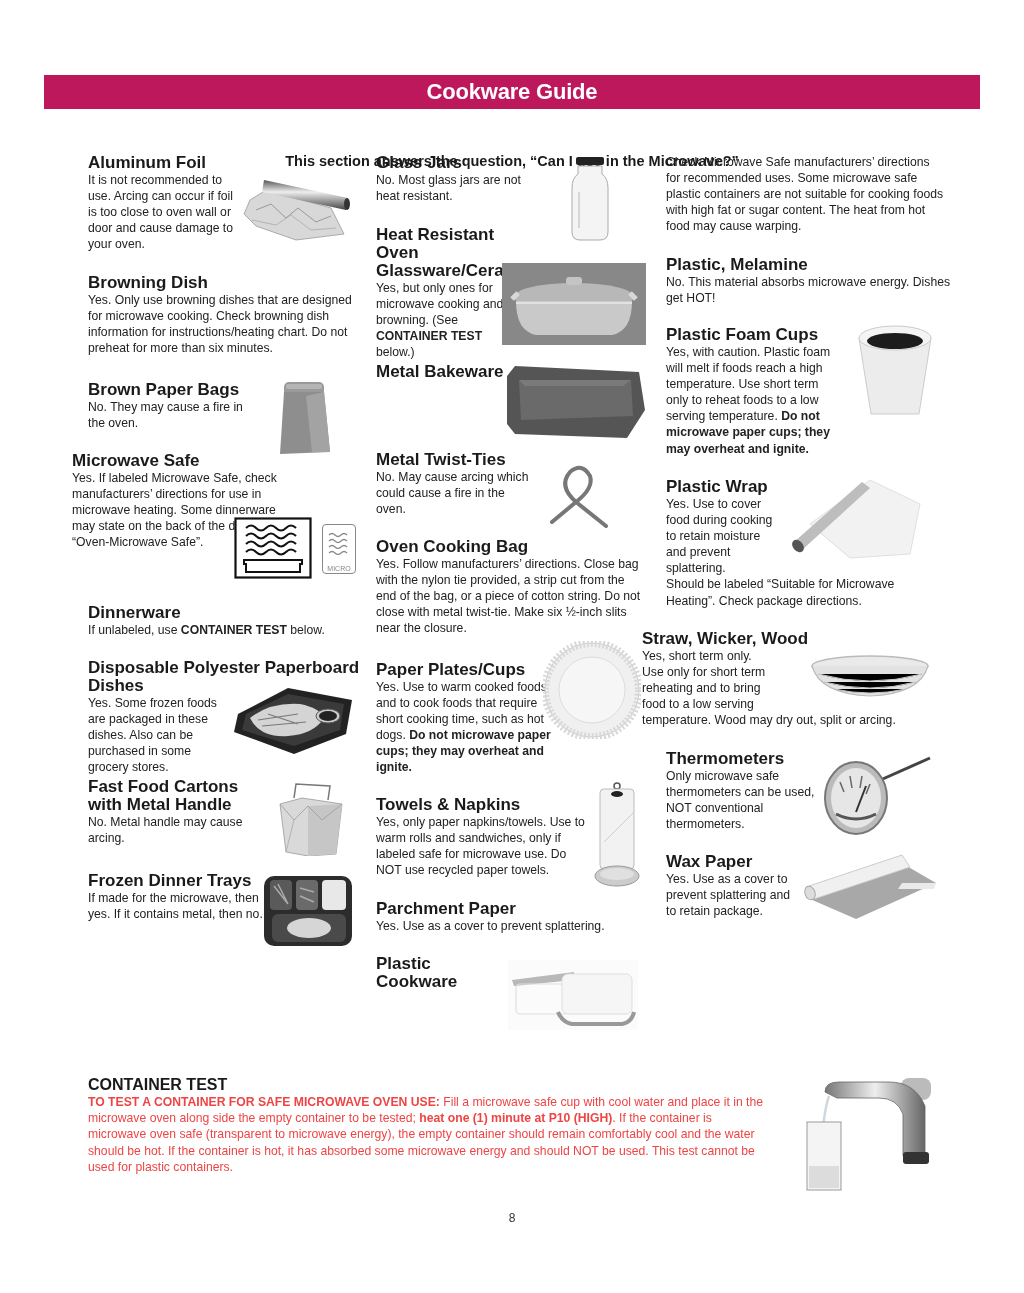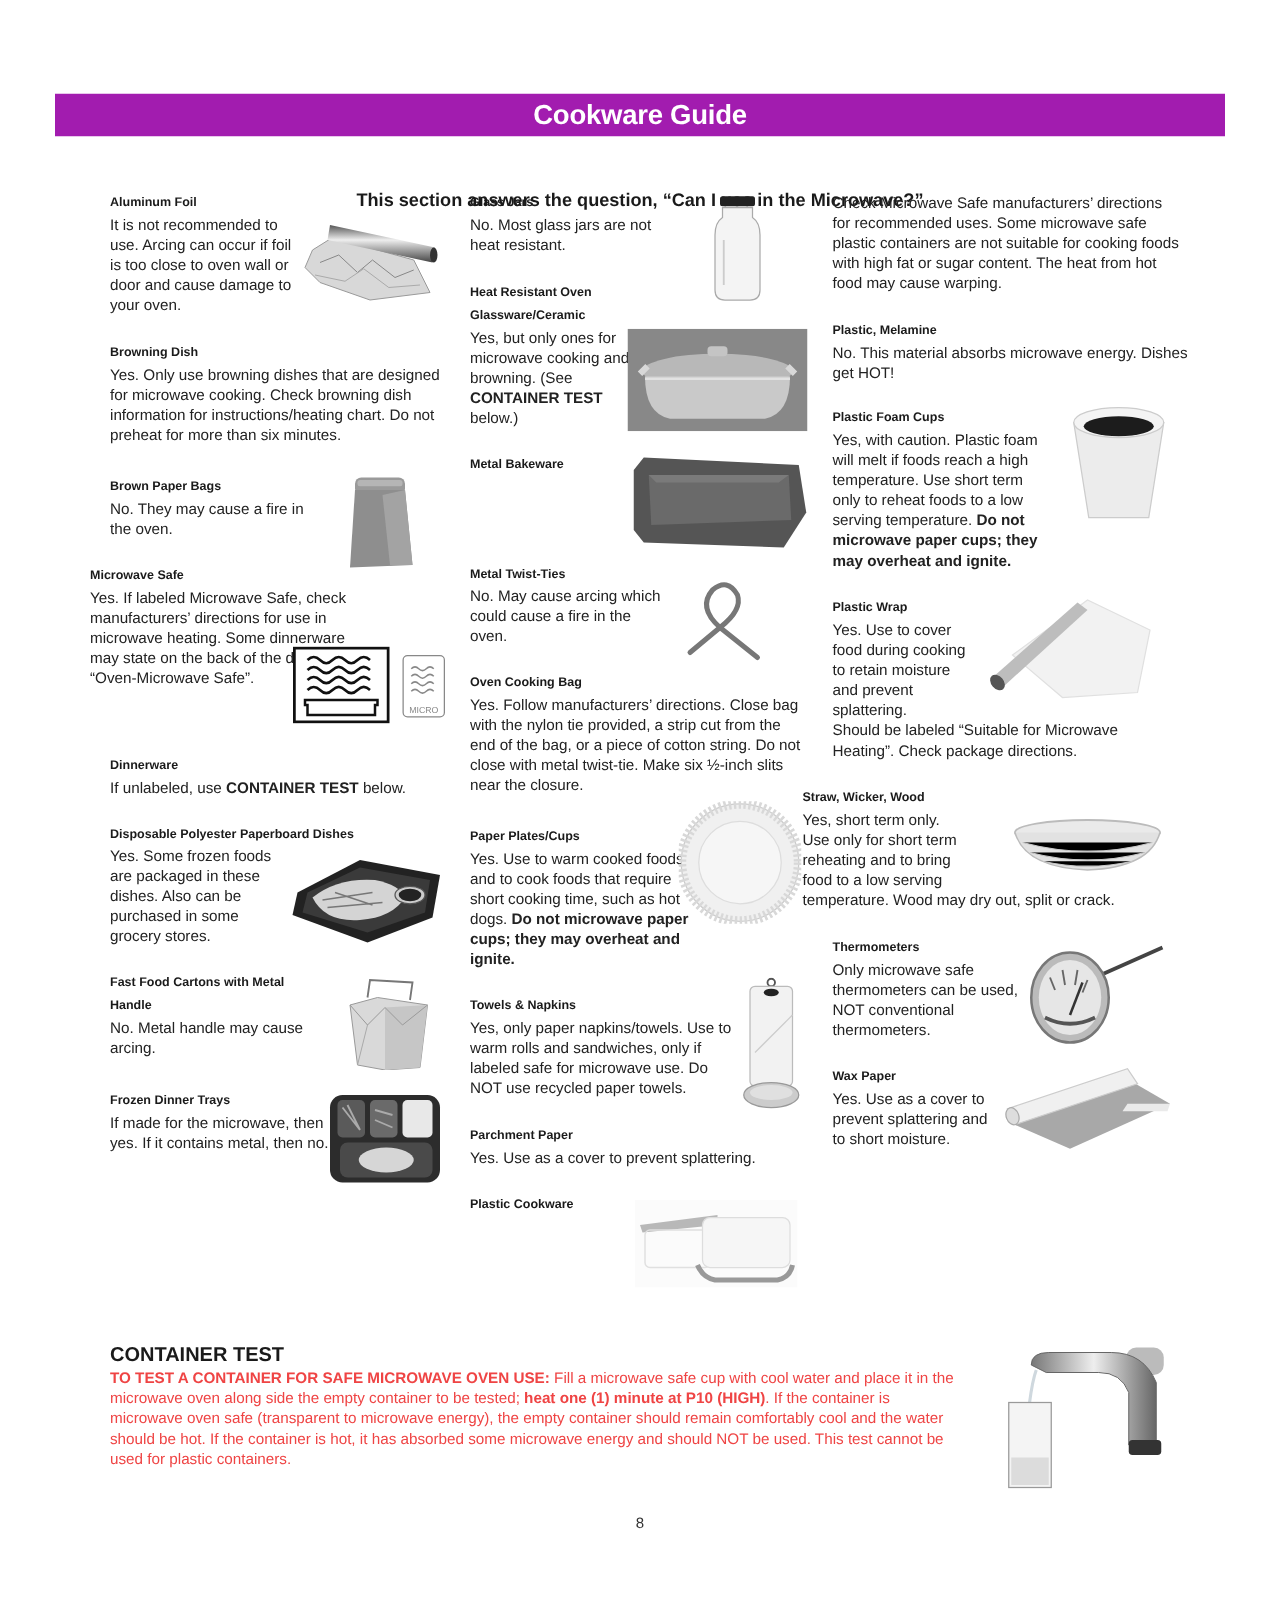--- a/index.html
+++ b/index.html
@@ -1,30 +1,30 @@
 <!DOCTYPE html>
 <html><head>
   <meta charset="utf-8">
   <style>
     * { box-sizing: border-box; margin: 0; padding: 0; }
     html, body { width: 1024px; height: 1293px; background: #ffffff; overflow: hidden; }
     body { font-family: "Liberation Sans", "DejaVu Sans", sans-serif; color: #1a1a1a; position: relative; }
 
     .title-bar {
       position: absolute; left: 44px; top: 75px; width: 936px; height: 34px;
-      background: #a21caf; color: #ffffff; text-align: center;
+      background: #be185d; color: #ffffff; text-align: center;
       font-weight: bold; font-size: 22px; line-height: 34px; letter-spacing: -0.2px;
     }
     .subtitle {
       position: absolute; left: 0; top: 121px; width: 1024px; text-align: center;
       font-weight: bold; font-size: 14.5px; color: #1a1a1a; margin-top: 32px;
     }
 
     .entry { position: absolute; font-size: 12.2px; line-height: 16.1px; color: #222; }
-    .entry h3 { font-size: 10px; font-weight: bold; line-height: 18px; color: #1a1a1a; }
+    .entry h3 { font-size: 17px; font-weight: bold; line-height: 18px; color: #1a1a1a; }
     .entry p { font-weight: normal; }
     .entry b { font-weight: bold; }
 
     .pic { position: absolute; }
 
     .ctest { position: absolute; left: 88px; top: 1075px; width: 680px; }
     .ctest h2 { font-size: 16px; font-weight: bold; line-height: 19px; color: #1a1a1a; }
     .ctest p { font-size: 12.2px; line-height: 16.2px; color: #ef4444; }
 
     .page-num { position: absolute; left: 0; top: 1211px; width: 1024px; text-align: center; font-size: 12px; color: #333; }
@@ -254,21 +254,21 @@
 </div>
 <svg class="pic" style="left:790px; top:474px;" width="140" height="90" viewBox="0 0 140 90">
   <polygon points="20,50 80,6 130,30 120,80 60,84" fill="#f2f2f2" stroke="#e0e0e0" stroke-width="1"></polygon>
   <polygon points="4,68 72,8 80,14 12,76" fill="#bdbdbd"></polygon>
   <ellipse cx="8" cy="72" rx="5" ry="7" fill="#555" transform="rotate(-40 8 72)"></ellipse>
 </svg>
 
 <div class="entry" style="left:642px; top:630px; width:280px;">
   <h3>Straw, Wicker, Wood</h3>
   <p style="width:130px;">Yes, short term only. Use only for short term reheating and to bring food to a low serving</p>
-  <p>temperature. Wood may dry out, split or crack.</p>
+  <p>temperature. Wood may dry out, split or arcing.</p>
 </div>
 <svg class="pic" style="left:808px; top:652px;" width="124" height="46" viewBox="0 0 124 46">
   <ellipse cx="62" cy="14" rx="58" ry="10" fill="#eaeaea" stroke="#bbb" stroke-width="1.5"></ellipse>
   <path d="M4,14 q8,28 58,30 q50,-2 58,-30" fill="#e2e2e2" stroke="#bbb" stroke-width="1.2"></path>
   <g stroke="#c8c8c8" stroke-width="1">
     <path d="M10,22 q52,14 104,0"></path>
       <path d="M16,30 q46,12 92,0"></path>
       <path d="M26,37 q36,8 72,0"></path>
   </g>
 </svg>
@@ -286,21 +286,21 @@
       <line x1="26" y1="24" x2="28" y2="36"></line>
       <line x1="38" y1="24" x2="36" y2="36"></line>
     <line x1="46" y1="32" x2="42" y2="42"></line>
   </g>
   <line x1="32" y1="60" x2="42" y2="34" stroke="#333" stroke-width="2"></line>
   <path d="M12,62 q20,10 40,0" stroke="#555" stroke-width="3" fill="none"></path>
 </svg>
 
 <div class="entry" style="left:666px; top:853px; width:135px;">
   <h3>Wax Paper</h3>
-  <p>Yes. Use as a cover to prevent splattering and to short moisture.</p>
+  <p>Yes. Use as a cover to prevent splattering and to retain package.</p>
 </div>
 <svg class="pic" style="left:802px; top:853px;" width="136" height="70" viewBox="0 0 136 70">
   <polygon points="8,46 96,8 134,30 54,66" fill="#a8a8a8"></polygon>
   <polygon points="100,30 134,30 132,36 96,36" fill="#eaeaea"></polygon>
   <polygon points="4,34 100,2 108,14 12,46" fill="#f0f0f0" stroke="#ccc" stroke-width="1"></polygon>
   <ellipse cx="8" cy="40" rx="5" ry="7" fill="#ddd" stroke="#aaa" stroke-width="1" transform="rotate(-20 8 40)"></ellipse>
 </svg>
 
 <div class="ctest">
   <h2>CONTAINER TEST</h2>

